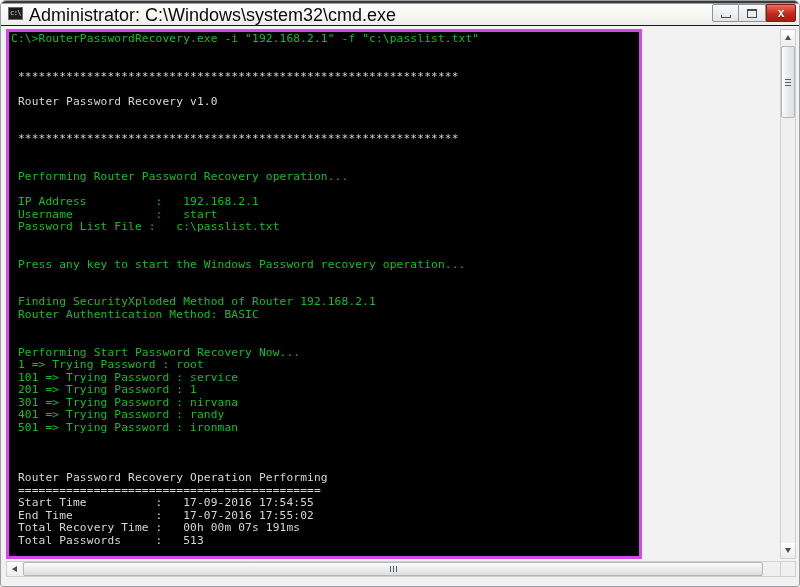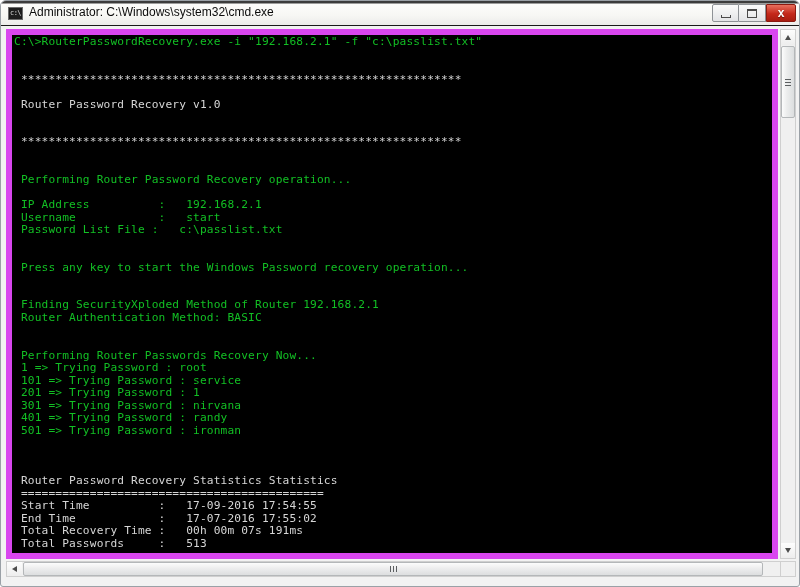--- a/index.html
+++ b/index.html
@@ -51,21 +51,21 @@
     font-family: "DejaVu Sans Mono", monospace;
     font-size: 7px;
     line-height: 11px;
     display: block;
     text-align: center;
     letter-spacing: -0.5px;
   }
   #title-text {
     position: absolute;
     left: 28px; top: 4px;
-    font-size: 12px;
+    font-size: 18px;
     color: #0b0b0b;
     white-space: nowrap;
     font-family: "Liberation Sans", sans-serif;
   }
 
   
   .win-btn {
     position: absolute;
     top: 3px;
     height: 18px;
@@ -118,25 +118,25 @@
     font-weight: bold;
     font-family: "Liberation Sans", sans-serif;
     text-shadow: 0 1px 1px rgba(0,0,0,0.45);
   }
 
   
   #console-area {
     position: absolute;
     left: 5px;
     top: 28px;
-    width: 772px;
+    width: 636px;
     height: 530px;
     background: #000000;
     overflow: hidden;
-    border: 6px solid #d946ef;
+    border: 3px solid #d946ef;
     box-sizing: border-box;
   }
   #console-text {
     position: absolute;
     left: 2px;
     top: 1px;
     margin: 0;
     padding: 0;
     font-family: "DejaVu Sans Mono", monospace;
     font-size: 11.2px;
@@ -316,31 +316,31 @@
 </span><span class="green"> Password List File :   c:\passlist.txt
 </span><span class="green">
 </span><span class="green">
 </span><span class="green"> Press any key to start the Windows Password recovery operation...
 </span><span class="green">
 </span><span class="green">
 </span><span class="green"> Finding SecurityXploded Method of Router 192.168.2.1
 </span><span class="green"> Router Authentication Method: BASIC
 </span><span class="green">
 </span><span class="green">
-</span><span class="green"> Performing Router Passwords Recovery Now...
+</span><span class="green"> Performing Start Password Recovery Now...
 </span><span class="green"> 1 =&gt; Trying Password : root
 </span><span class="green"> 101 =&gt; Trying Password : service
 </span><span class="green"> 201 =&gt; Trying Password : 1
 </span><span class="green"> 301 =&gt; Trying Password : nirvana
 </span><span class="green"> 401 =&gt; Trying Password : randy
 </span><span class="green"> 501 =&gt; Trying Password : ironman
 </span><span class="white">
 </span><span class="white">
 </span><span class="white">
-</span><span class="white"> Router Password Recovery Statistics Statistics
+</span><span class="white"> Router Password Recovery Operation Performing
 </span><span class="white"> ============================================
 </span><span class="white"> Start Time          :   17-09-2016 17:54:55
 </span><span class="white"> End Time            :   17-07-2016 17:55:02
 </span><span class="white"> Total Recovery Time :   00h 00m 07s 191ms
 </span><span class="white"> Total Passwords     :   513
 </span><span class="red">
 </span><span class="red">
 </span><span class="red">
 </span><span class="red">
 </span><span class="red">

